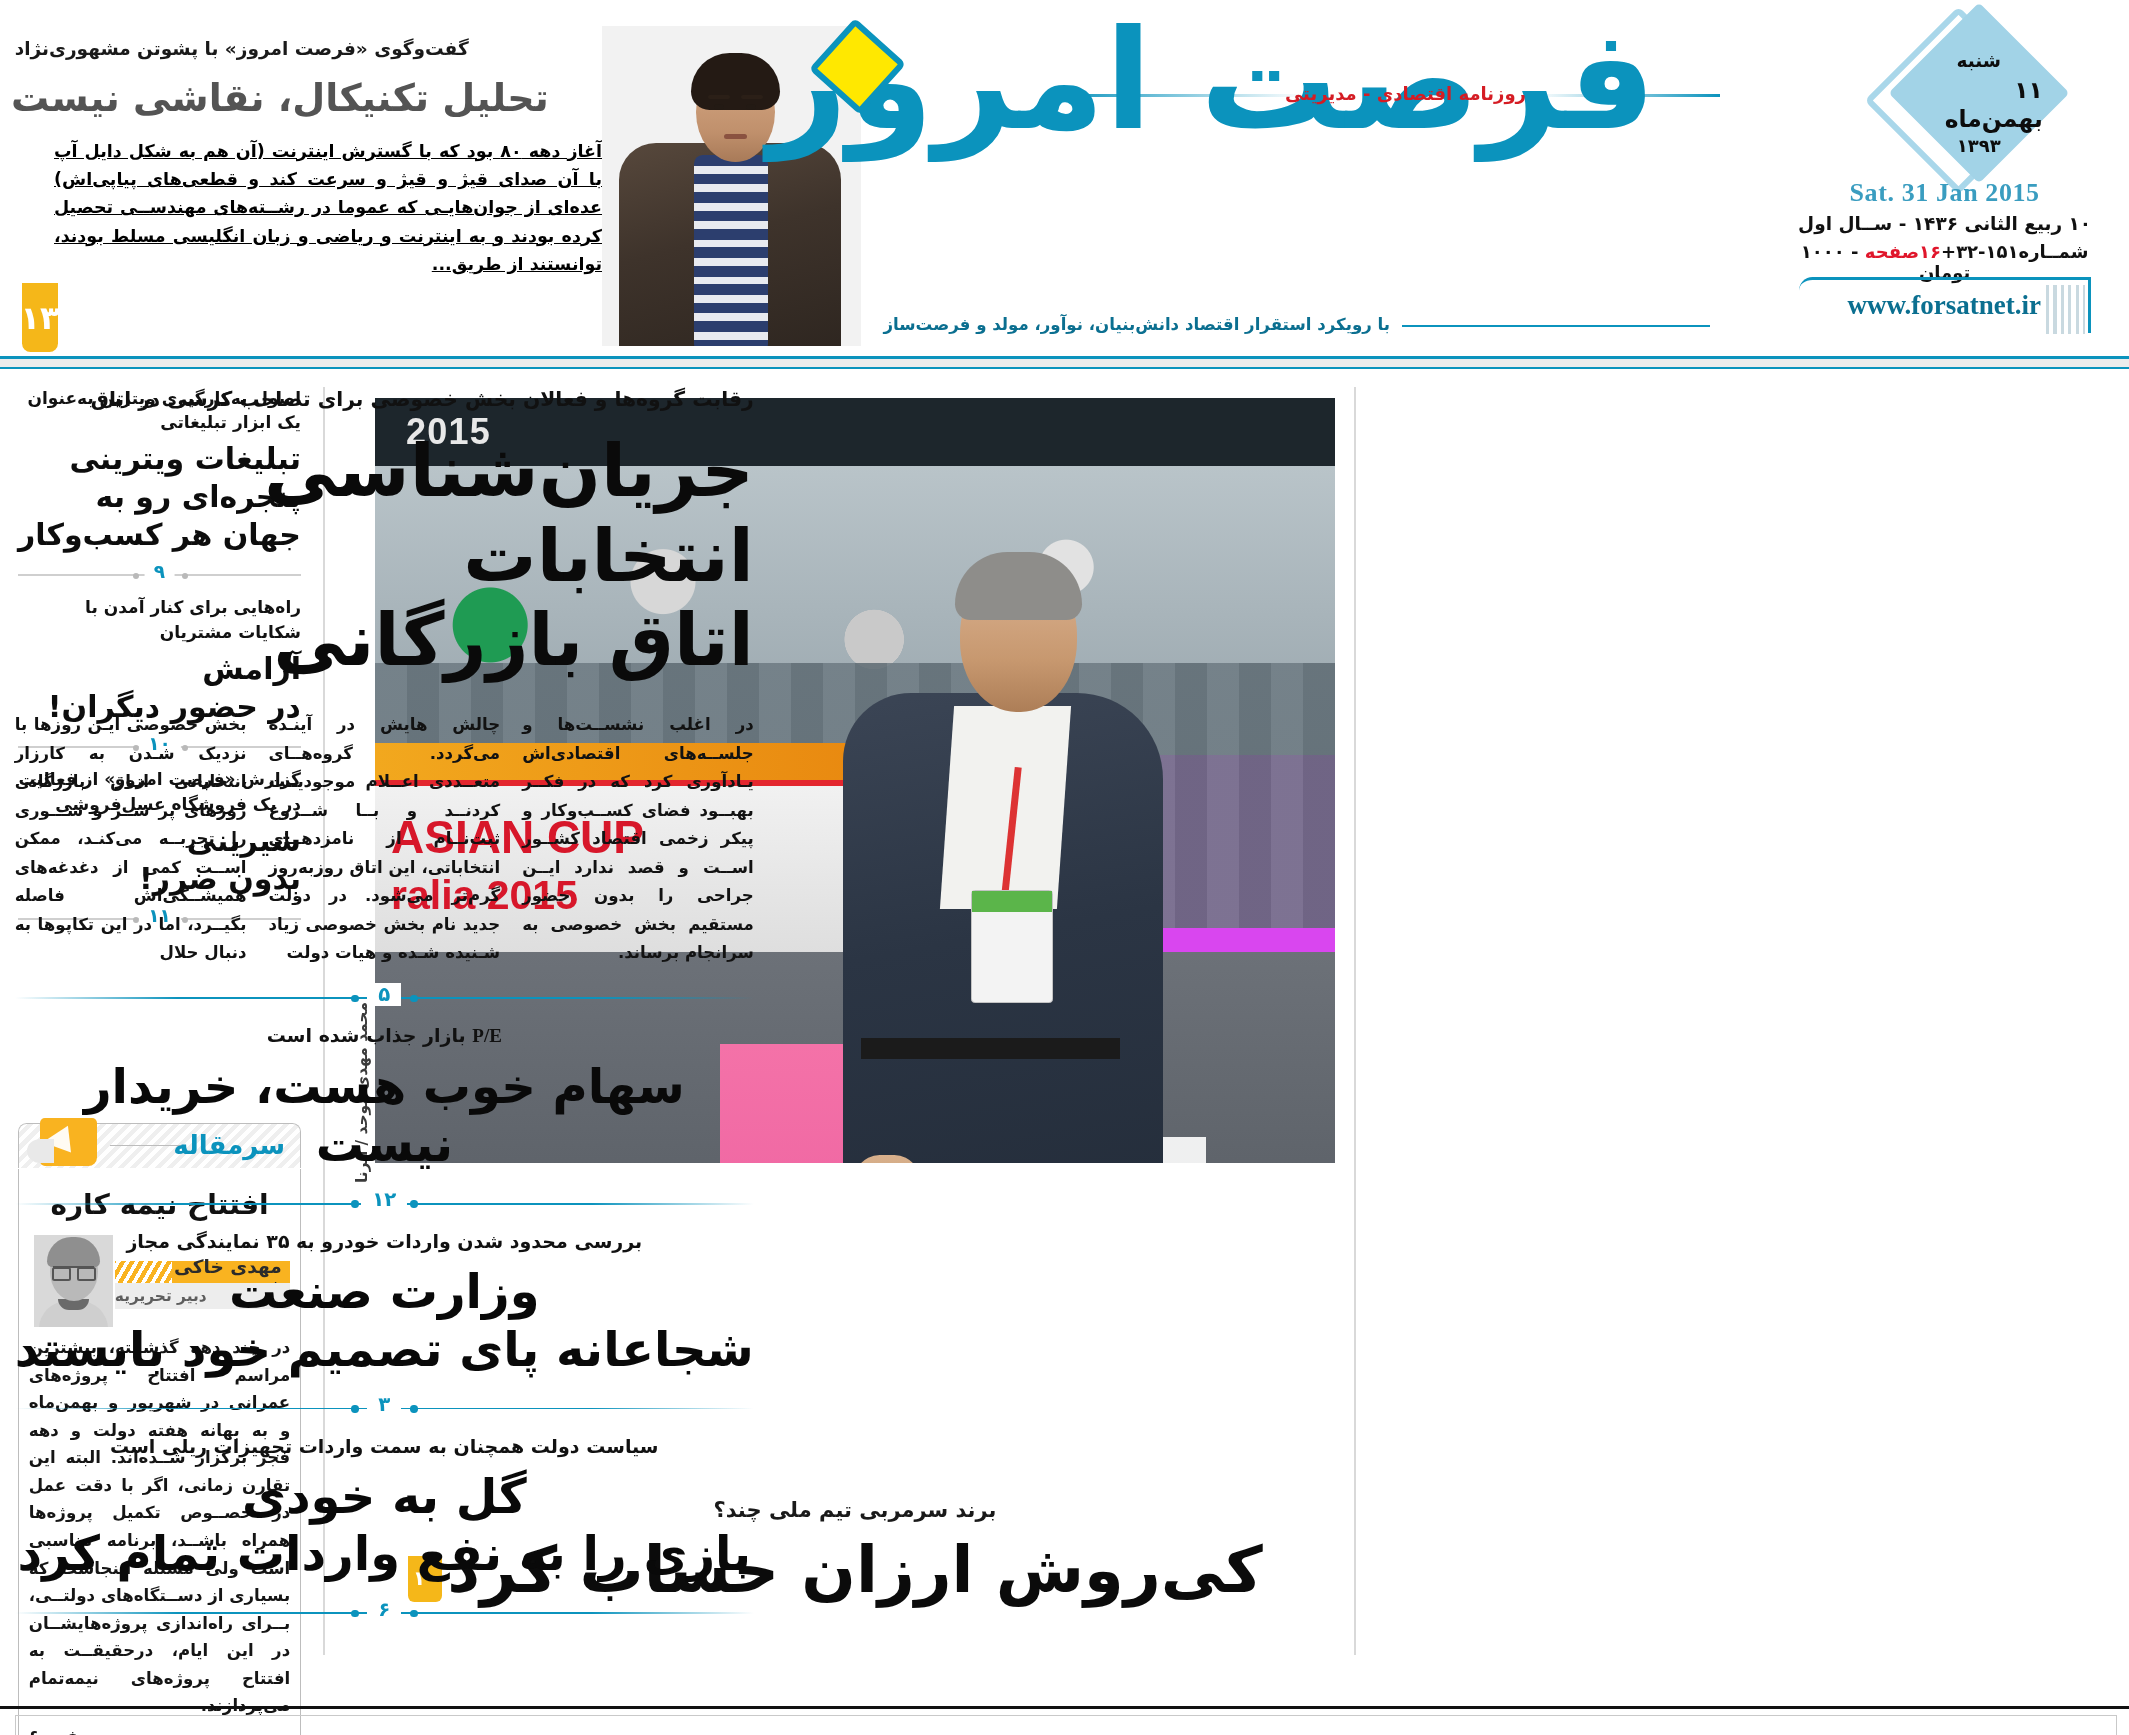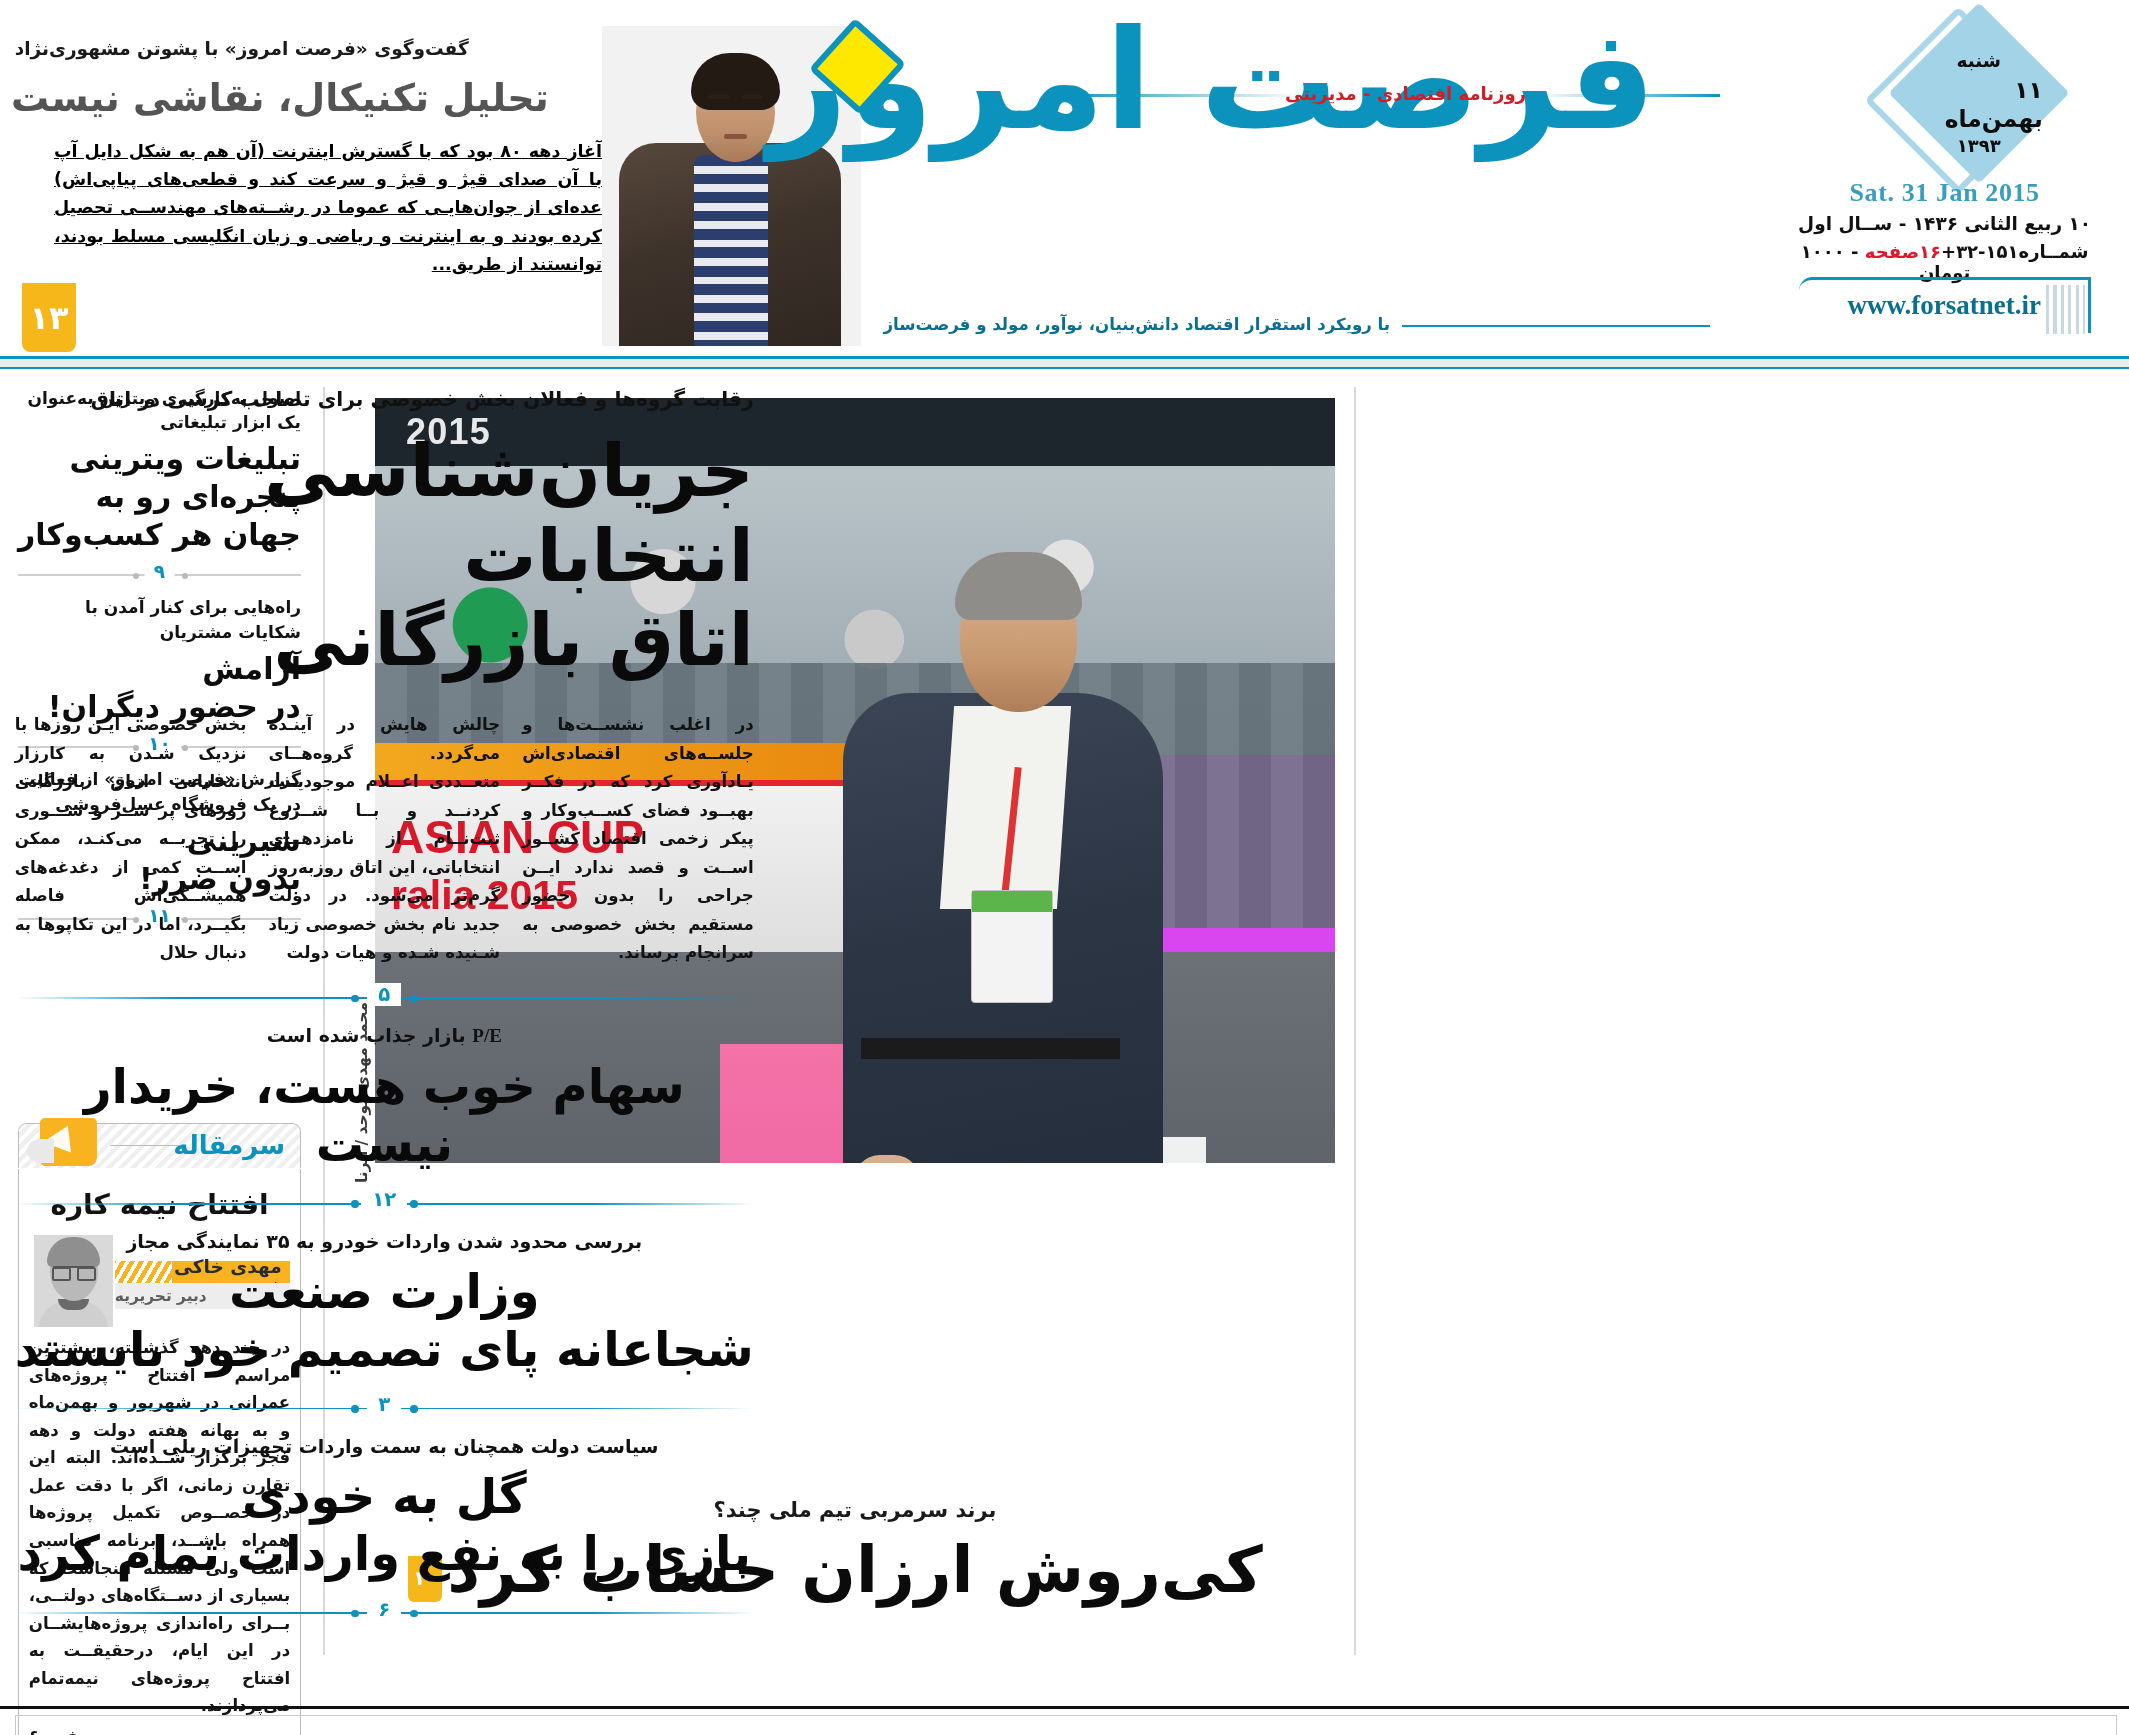--- a/index.html
+++ b/index.html
@@ -13,21 +13,21 @@
 
   
   .header{position:absolute;left:0;top:0;width:2129px;height:369px;}
 
   
   .tl-block{position:absolute;right:1527px;top:37px;width:591px;text-align:left;direction:rtl;}
   .tl-kicker{font-size:18.5px;font-weight:700;color:#1a1a1a;text-align:left;letter-spacing:0;line-height:1.3;padding-left:3.7px;}
   .tl-title{font-size:38px;font-weight:900;color:#545454;text-align:left;line-height:1.18;margin-top:14.8px;white-space:nowrap;}
   .tl-body{font-size:17.5px;font-weight:700;color:#000;line-height:1.62;text-align:justify;margin-top:16px;width:548px;margin-left:4.9px;text-decoration:underline;}
   .pagebadge{
-    position:absolute;left:11px;top:246px;width:54px;height:69px;background:#f5b719;
+    position:absolute;left:11px;top:246px;width:36px;height:69px;background:#f5b719;
     color:#fff;font-size:32px;font-weight:800;display:flex;align-items:center;justify-content:center;
     border-radius:0 0 8.6px 8.6px;
   }
   .tl-photo{
     position:absolute;right:1268px;top:26px;width:259px;height:320px;overflow:hidden;
   }
   .tl-photo .bg{position:absolute;inset:0;background:#f2f2f2;}
   .tl-photo .jacket{
     position:absolute;left:17px;top:117px;width:222px;height:209px;
     background:linear-gradient(165deg,#57483c 0%,#3e332b 45%,#2e2620 100%);

